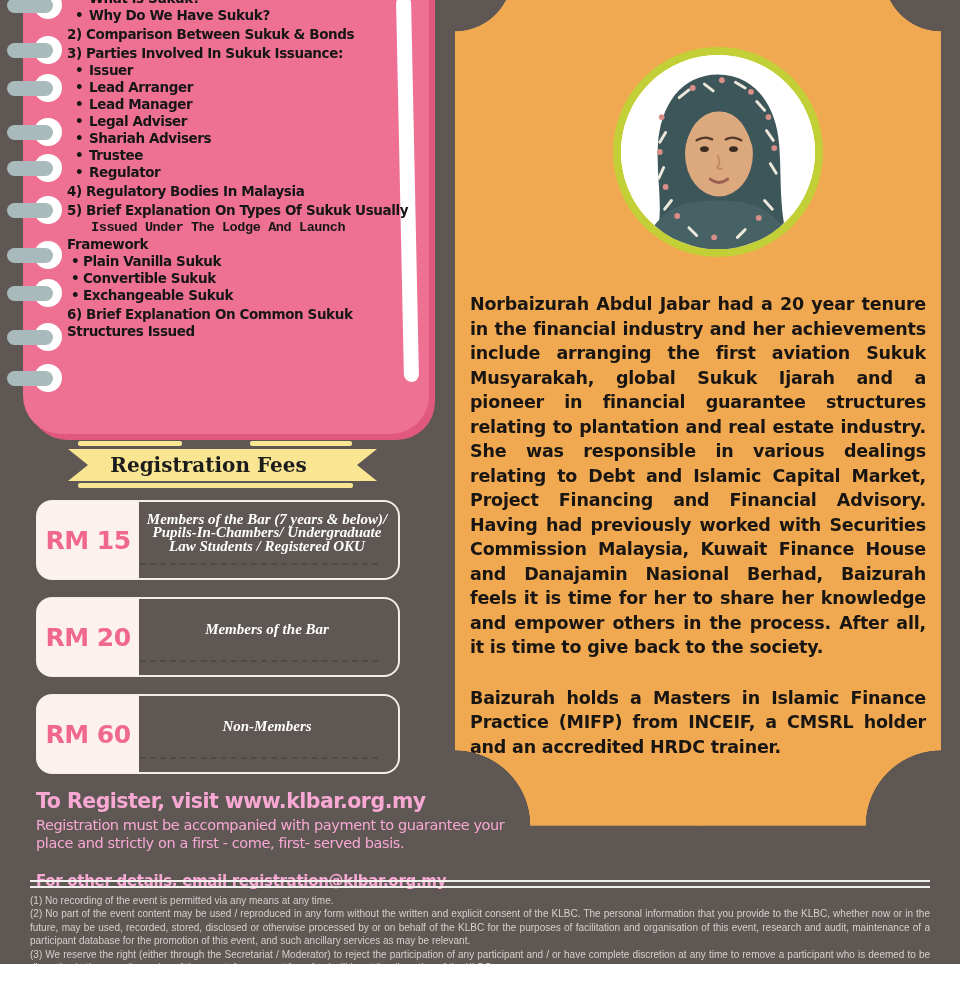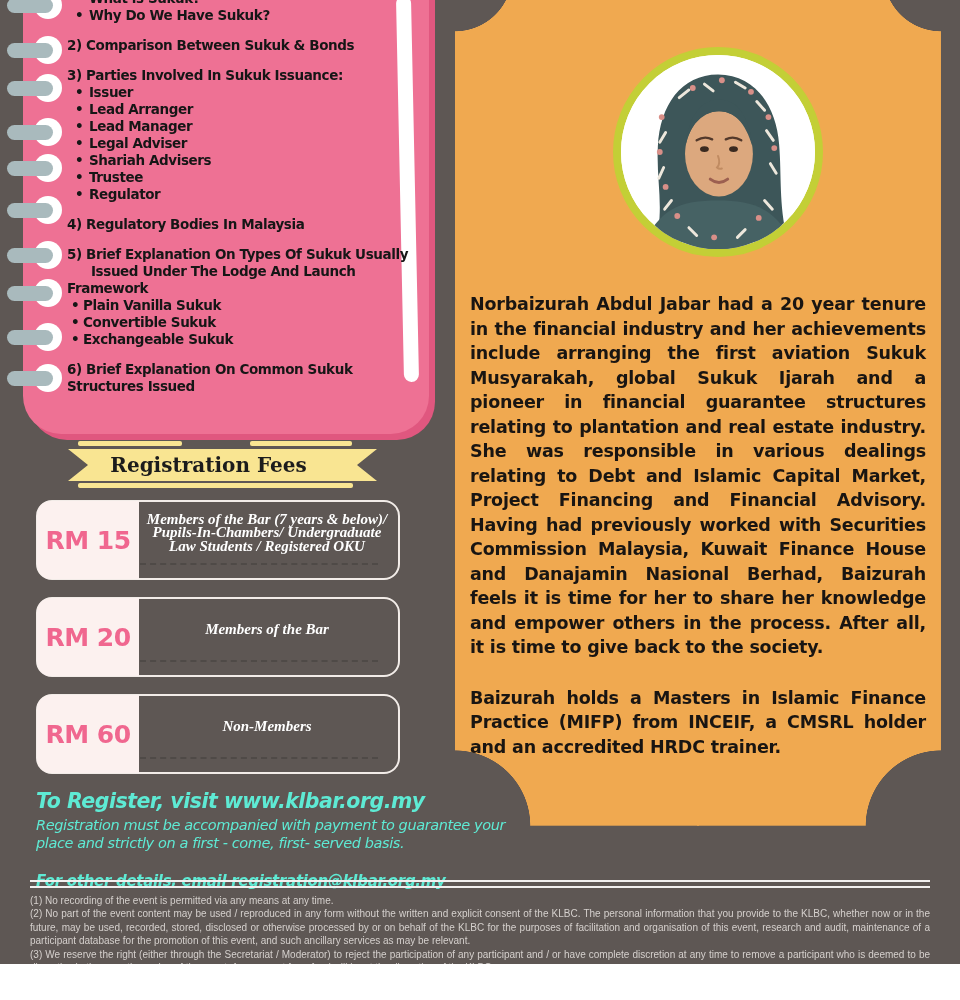--- a/index.html
+++ b/index.html
@@ -7,24 +7,24 @@
   .poster{position:relative;width:960px;height:964px;background:#5E5754;overflow:hidden;
           font-family:"DejaVu Sans",sans-serif;}
 
   
   .pink-card{position:absolute;left:23px;top:-48px;width:406px;height:482px;
              background:#EE7194;border-radius:38px;box-shadow:6px 6px 0 #E0577F;}
   .white-stripe{position:absolute;top:44px;right:14px;width:15px;height:386px;
                 background:#FFFFFF;border-radius:12px;transform:rotate(-1.2deg);}
   .agenda{position:absolute;left:44px;top:38px;right:26px;color:#161616;
           font-weight:700;font-size:13.5px;line-height:17px;letter-spacing:-0.4px;}
-  .ag-section{margin-top:13px;}
+  .ag-section{margin-top:2px;}
   .ag-section:first-child{margin-top:0;}
   .ag-line{white-space:nowrap;}
-  .ag-indent{padding-left:24px;}
+  .ag-indent{padding-left:24px;font-family:Liberation Mono, monospace;}
   .ag-bullet{padding-left:22px;position:relative;white-space:nowrap;}
   .ag-bullet::before{content:"•";position:absolute;left:8px;}
   .ag-bullet-sm{padding-left:16px;position:relative;white-space:nowrap;}
   .ag-bullet-sm::before{content:"•";position:absolute;left:4px;}
 
   
   .ring{position:absolute;left:0;width:64px;height:28px;}
   .ring-circle{position:absolute;left:34px;top:0;width:28px;height:28px;border-radius:50%;
                background:#FFFFFF;}
   .ring-pill{position:absolute;left:7px;top:7px;width:46px;height:15px;border-radius:9px;
@@ -45,21 +45,21 @@
   .fee-card:nth-child(3){margin-bottom:0;}
   .fee-price{position:absolute;left:-1px;top:-1px;bottom:-1px;width:102px;background:#FCF1EF;
              border-radius:14px 0 0 14px;display:flex;align-items:center;justify-content:center;
              color:#F0678F;font-weight:700;font-size:25px;letter-spacing:-0.5px;}
   .fee-desc{position:absolute;left:106px;right:8px;top:2px;bottom:16px;display:flex;
             align-items:center;justify-content:center;text-align:center;color:#FFFFFF;
             font-style:italic;font-weight:700;font-size:15px;line-height:13.5px;font-family:Liberation Serif, serif;}
   .fee-dash{position:absolute;left:102px;right:20px;bottom:13px;border-top:2px dashed #4F4A47;}
 
   
-  .cta{position:absolute;left:36px;top:789px;width:475px;color:#5eead4;font-style:italic;}
+  .cta{position:absolute;left:36px;top:789px;width:475px;color:#f9a8d4;}
   .cta-title{font-weight:700;font-size:20.5px;letter-spacing:-0.5px;white-space:nowrap;}
   .cta-body{font-weight:400;font-size:14.5px;line-height:17.5px;letter-spacing:-0.4px;
             margin-top:4px;white-space:nowrap;}
   .cta-contact{font-weight:700;font-size:15px;letter-spacing:-0.3px;margin-top:20px;white-space:nowrap;}
 
   
   .orange-card{position:absolute;left:455px;top:-26px;width:486px;height:852px;
     background-image:
       radial-gradient(circle at 0 0,       rgba(0,0,0,0) 57px, #F0A950 57.6px),
       radial-gradient(circle at 100% 0,    rgba(0,0,0,0) 57px, #F0A950 57.6px),

